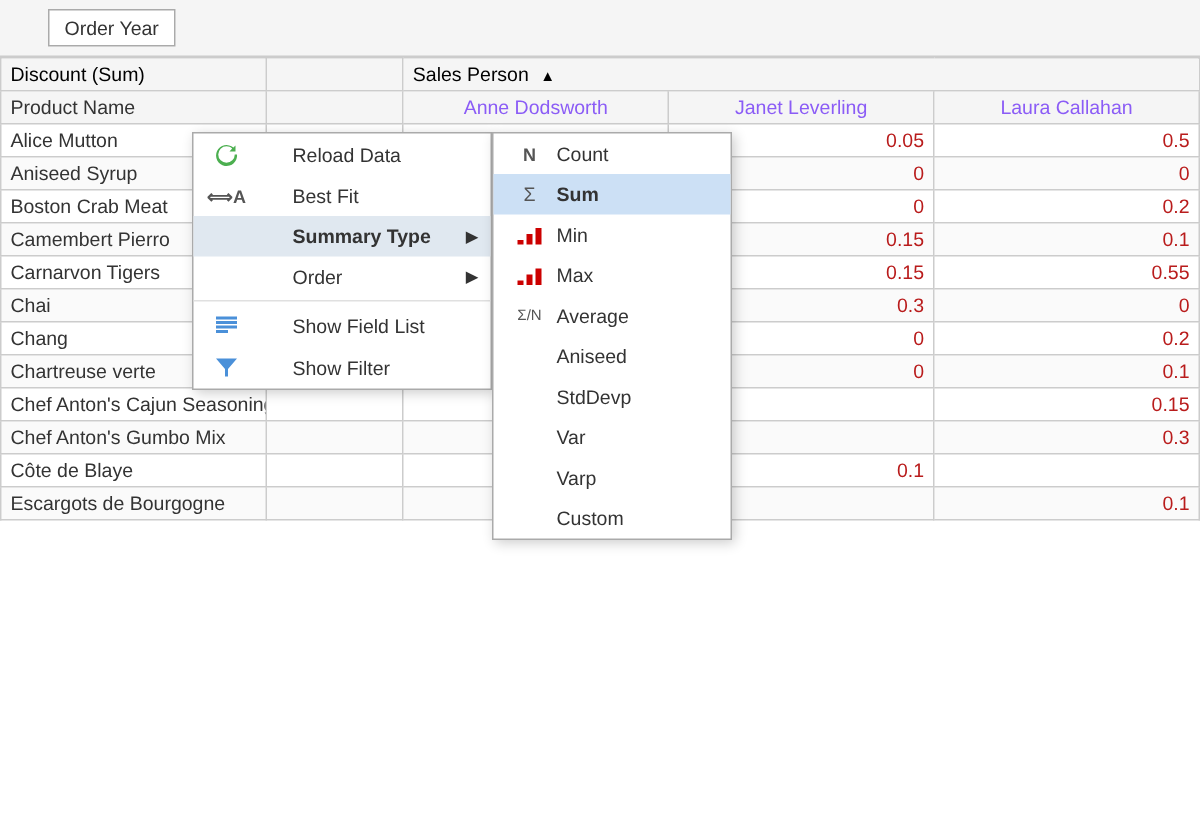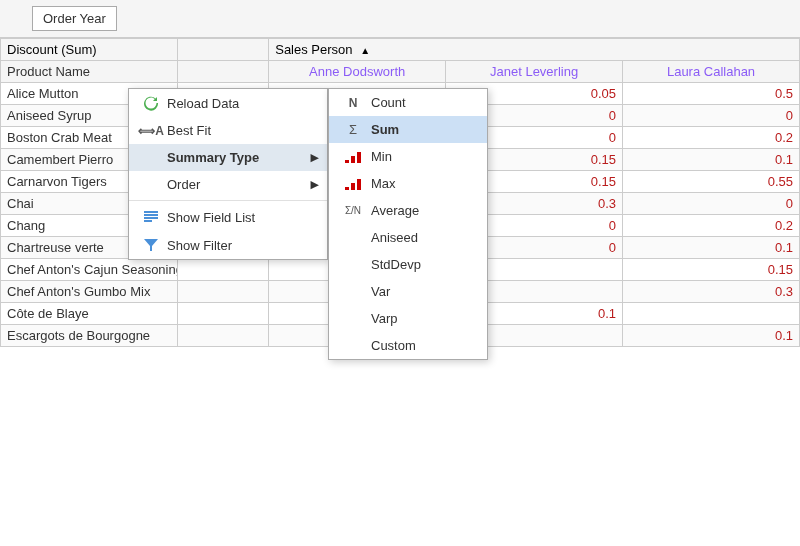--- a/index.html
+++ b/index.html
@@ -115,20 +115,21 @@
     }
 
     .menu-item {
       display: flex;
       align-items: center;
       padding: 6px 12px;
       cursor: pointer;
       color: #333;
       font-size: 13px;
       position: relative;
+      gap: 28px;
     }
 
     .menu-item .icon {
       width: 20px;
       display: inline-flex;
       align-items: center;
       justify-content: center;
       margin-right: 6px;
       font-size: 14px;
       flex-shrink: 0;

